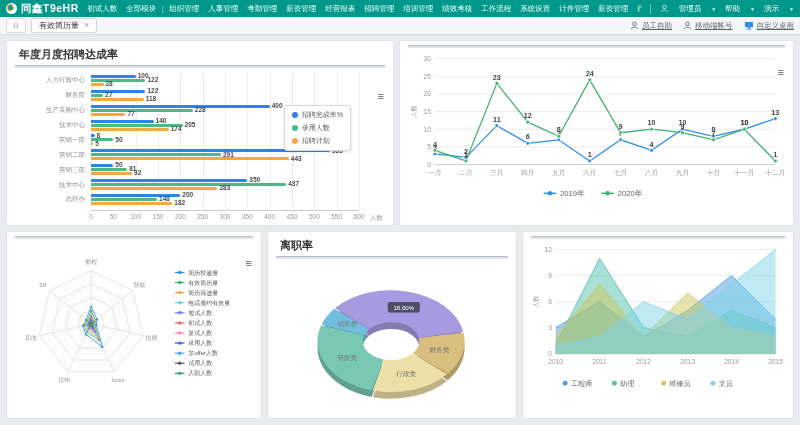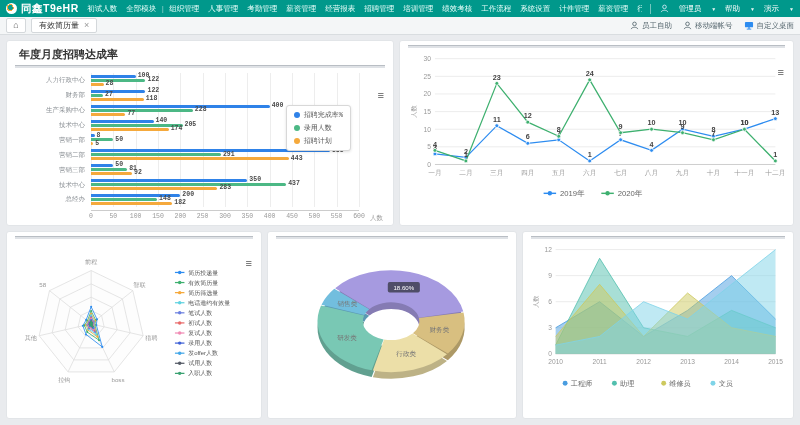--- a/index.html
+++ b/index.html
@@ -17,29 +17,29 @@
        padding-left:9px;margin-left:4px;flex:0 0 auto;}
   .user-item{color:#fff;font-size:7.5px;display:flex;align-items:center;gap:10px;cursor:pointer;}
   .user-item .caret{font-size:5px;opacity:.9;}
   .tabbar{height:17px;background:#f4f6f7;border-bottom:1px solid #d9dde0;display:flex;align-items:center;padding:0 6px;gap:5px;}
   .home-btn{width:18px;height:13px;background:#fff;border:1px solid #d4d8db;border-radius:2px;
        display:flex;align-items:center;justify-content:center;font-size:9px;color:#444;cursor:pointer;line-height:1;}
   .tab{background:#fff;border:1px solid #d4d8db;border-radius:2px;height:13px;display:flex;align-items:center;
        gap:5px;padding:0 7px;font-size:8px;color:#333;cursor:pointer;}
   .tab-close{color:#999;font-size:9px;cursor:pointer;line-height:1;}
   #tab-right{margin-left:auto;display:flex;align-items:center;gap:11px;}
-  .tr-item{display:flex;align-items:center;gap:3px;font-size:7.5px;color:#55666e;cursor:pointer;}
+  .tr-item{display:flex;align-items:center;gap:3px;font-size:7.5px;color:#55666e;cursor:pointer;text-decoration:underline;}
   .content{padding:5px 6px 0 6px;}
   .row1,.row2{display:flex;gap:5px;}
   .row1{margin-bottom:5px;}
   .panel{background:#fff;border:1px solid #e2e5e8;border-radius:3px;position:relative;
        padding:4px 8px 4px 8px;box-sizing:border-box;}
   .row1 .panel{height:186px;}
   .row2 .panel{height:188px;}
-  .p1{width:388px;flex:0 0 auto;font-family:Liberation Mono, monospace;}
+  .p1{width:388px;flex:0 0 auto;}
   .p2{flex:1;}
   .p3{width:256px;flex:0 0 auto;}
   .p4{width:250px;flex:0 0 auto;}
   .p5{flex:1;}
   .panel-title{font-size:11px;font-weight:bold;color:#333;padding:2px 0 3px 4px;}
   .panel-rule{height:2px;background:#dfe2e6;border-top:1px solid #b9bec4;margin-bottom:3px;}
   .chart-menu{position:absolute;right:9px;font-size:11px;color:#555;cursor:pointer;line-height:1;font-weight:bold;z-index:5;}
   .chart-box{position:relative;width:100%;}
   
   #chart1{height:152px;margin-top:2px;}
@@ -578,20 +578,21 @@
                 <circle cx="173" cy="127.39999999999998" r="1.8" fill="#555b66"></circle>
                 <text x="182" y="129.59999999999997" font-size="6.3" fill="#555" text-anchor="start" font-family="Liberation Sans, DejaVu Sans, sans-serif">试用人数</text>
                 <line x1="168" y1="137.99999999999997" x2="178" y2="137.99999999999997" stroke="#3ba272" stroke-width="1.3"></line>
                 <circle cx="173" cy="137.99999999999997" r="1.8" fill="#3ba272"></circle>
                 <text x="182" y="140.19999999999996" font-size="6.3" fill="#555" text-anchor="start" font-family="Liberation Sans, DejaVu Sans, sans-serif">入职人数</text>
               </svg>
             </div>
           </div>
       </section>
       <section class="panel p4">
+        <div class="panel-title">离职率</div>
         <div class="panel-rule"></div>
         <div id="chart4" class="chart-box" style="height:158px;">
             <div>
               <svg viewBox="0 0 246 158" width="100%" height="100%">
                 <path d="M62.68833468319758,48.92980539017009 A78,54 0 0 1 198.5927795903226,73.78884607854586 L151.45876138089332,80.21809114020218 A30,20 0 0 0 99.18782103199906,71.01103903339633 Z" fill="rgb(133,123,179)" transform="translate(0,7)"></path>
                 <path d="M198.83852744007237,74.71582858491188 A78,54 0 0 1 182.18671750424218,118.34822389499925 L145.14873750163162,96.72156440555527 A30,20 0 0 0 151.55327978464322,80.56141799441181 Z" fill="rgb(173,153,102)" transform="translate(0,7)"></path>
                 <path d="M181.31166531680242,119.07019460982991 A78,54 0 0 1 102.73407700762603,136.32684949597095 L114.5900296183177,103.3803146281374 A30,20 0 0 0 144.81217896800092,96.98896096660367 Z" fill="rgb(189,178,134)" transform="translate(0,7)"></path>
                 <path d="M101.41790210270091,136.0861005967211 A78,54 0 0 1 47.77563649740384,67.40274263881038 L93.45216788361687,77.85286764400385 A30,20 0 0 0 114.0838085010388,103.29114836915596 Z" fill="rgb(97,160,144)" transform="translate(0,7)"></path>
                 <path d="M48.20534201145148,66.5084594172999 A78,54 0 0 1 61.81328249575787,49.65177610500073 L98.85126249836841,71.27843559444472 A30,20 0 0 0 93.61743923517365,77.521651636037 Z" fill="rgb(91,152,178)" transform="translate(0,7)"></path>
                 <path d="M62.68833468319758,48.92980539017009 A78,54 0 0 1 198.5927795903226,73.78884607854586 L151.45876138089332,80.21809114020218 A30,20 0 0 0 99.18782103199906,71.01103903339633 Z" fill="#a69ae0"></path>

